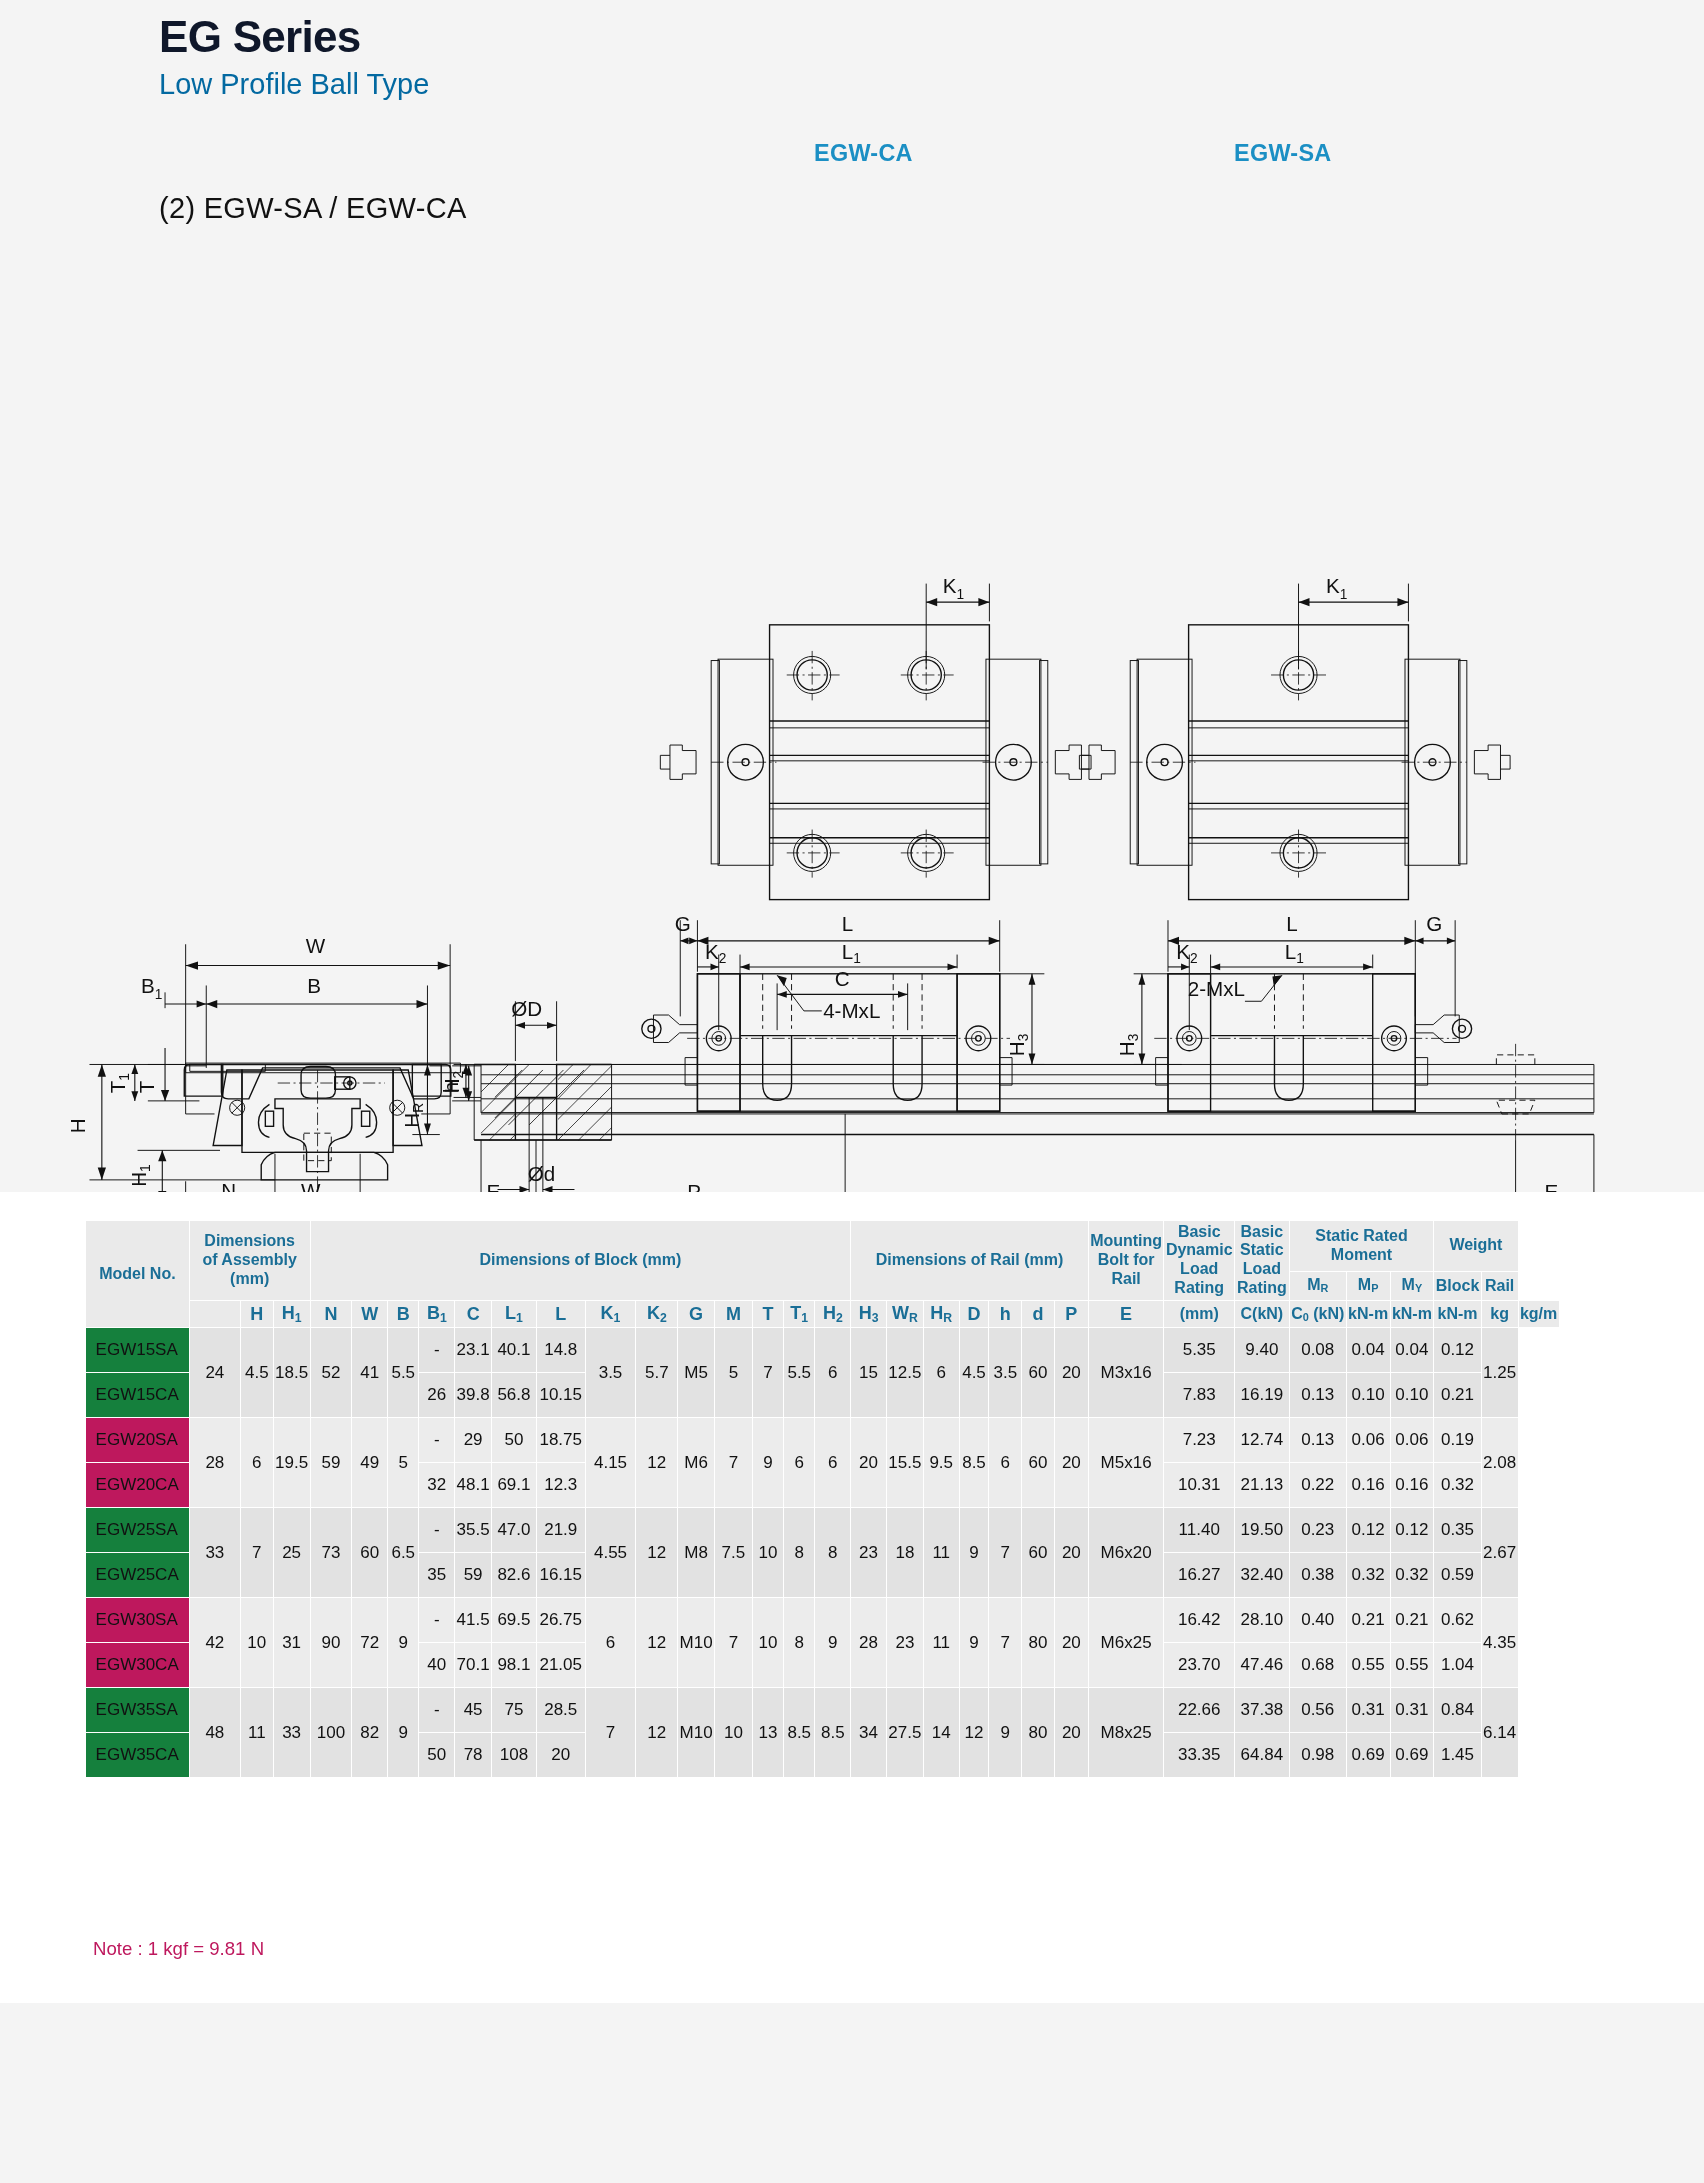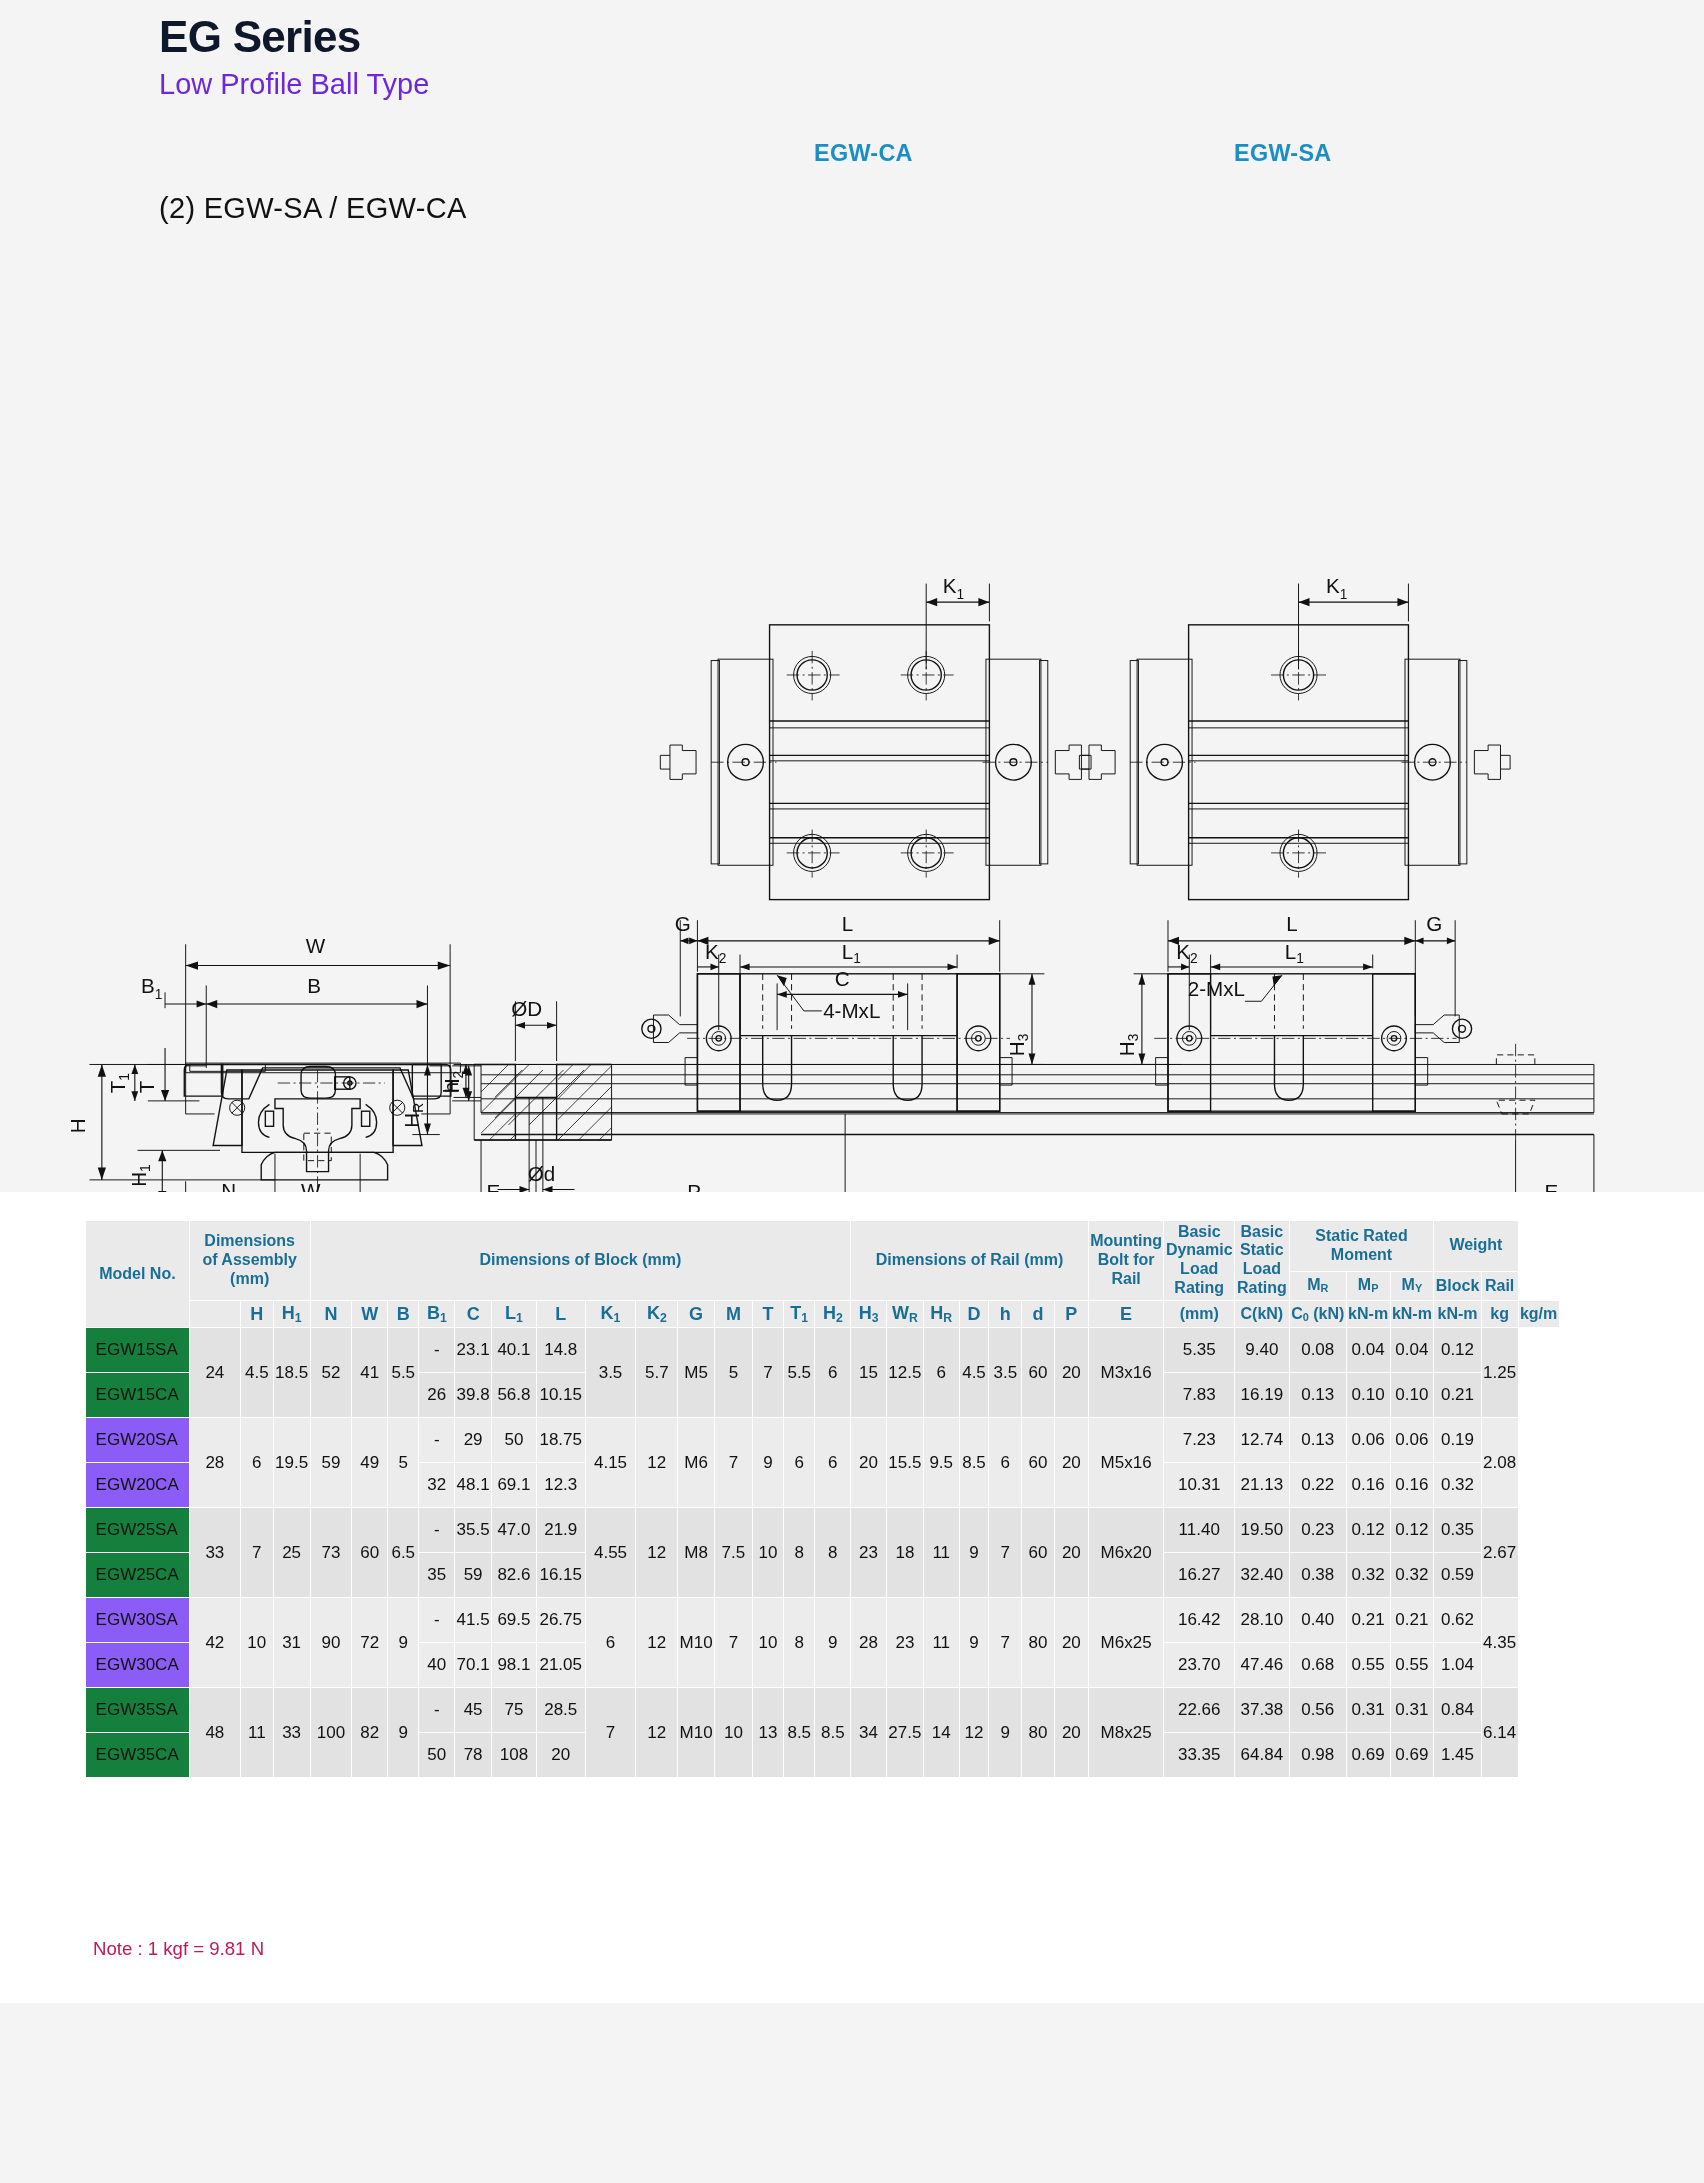--- a/index.html
+++ b/index.html
@@ -10,40 +10,40 @@
     font-family:"Liberation Sans", sans-serif;
     color:#1a1a1a;
     position:relative;
     overflow:hidden;
   }
   .page{position:absolute;inset:0;background:#f4f4f4;}
 
   
   .hdr{position:absolute;left:159px;top:13.7px;}
   .hdr h1{margin:0;font-size:44px;font-weight:bold;color:#0f172a;letter-spacing:-0.7px;line-height:1.05;}
-  .hdr h2{margin:8.2px 0 0 0;font-size:29px;font-weight:normal;color:#6d28d9;letter-spacing:0px;}
+  .hdr h2{margin:8.2px 0 0 0;font-size:29px;font-weight:normal;color:#0369a1;letter-spacing:0px;}
   .subttl{position:absolute;left:159px;top:192px;font-size:29px;color:#111;font-weight:500;letter-spacing:0.3px;}
 
   
   .dlabel{position:absolute;color:#1b8fc4;font-size:23.4px;font-weight:bold;letter-spacing:0.3px;}
 
   .drawings{position:absolute;left:0;top:247px;width:1704px;height:948px;}
   .drawings svg{display:block;}
 
   
   .tablewrap{position:absolute;left:0;top:1192px;width:1704px;height:811px;background:#fff;}
   table.spec{border-collapse:collapse;position:absolute;left:85px;top:27.5px;
              font-size:15px;color:#111;}
   table.spec th{color:#1a6e96;font-weight:bold;font-size:16px;line-height:1.18;
                 background:#eaeaea;border:0.7px solid #ffffff;padding:2.1px 1.4px;vertical-align:middle;text-align:center;}
   table.spec td{border:0.7px solid #ffffff;padding:1.4px 1.4px;text-align:center;vertical-align:middle;
                 background:#e2e2e2;font-size:17px;white-space:nowrap;}
   table.spec td.alt{background:#ececec;}
   table.spec td.model{text-align:left;padding-left:9.6px;font-size:17px;background:#15803d;}
-  table.spec td.model.alt{background:#8b5cf6;}
+  table.spec td.model.alt{background:#be185d;}
   table.spec th.hl{font-size:18px;}
   sub{font-size:.68em;vertical-align:-.22em;}
   .note{position:absolute;left:93px;top:746px;font-size:18.6px;color:#be185d;}
 
   .sec{fill:none;stroke:#111;stroke-width:2;}
   .thin{fill:none;stroke:#111;stroke-width:1.4;}
   .dash{fill:none;stroke:#111;stroke-width:1.4;stroke-dasharray:9 6;}
   .cl{fill:none;stroke:#111;stroke-width:1.2;stroke-dasharray:18 5 3 5;}
   .dim{fill:none;stroke:#111;stroke-width:1.6;}
   .hatch{stroke:#111;stroke-width:1.2;}

